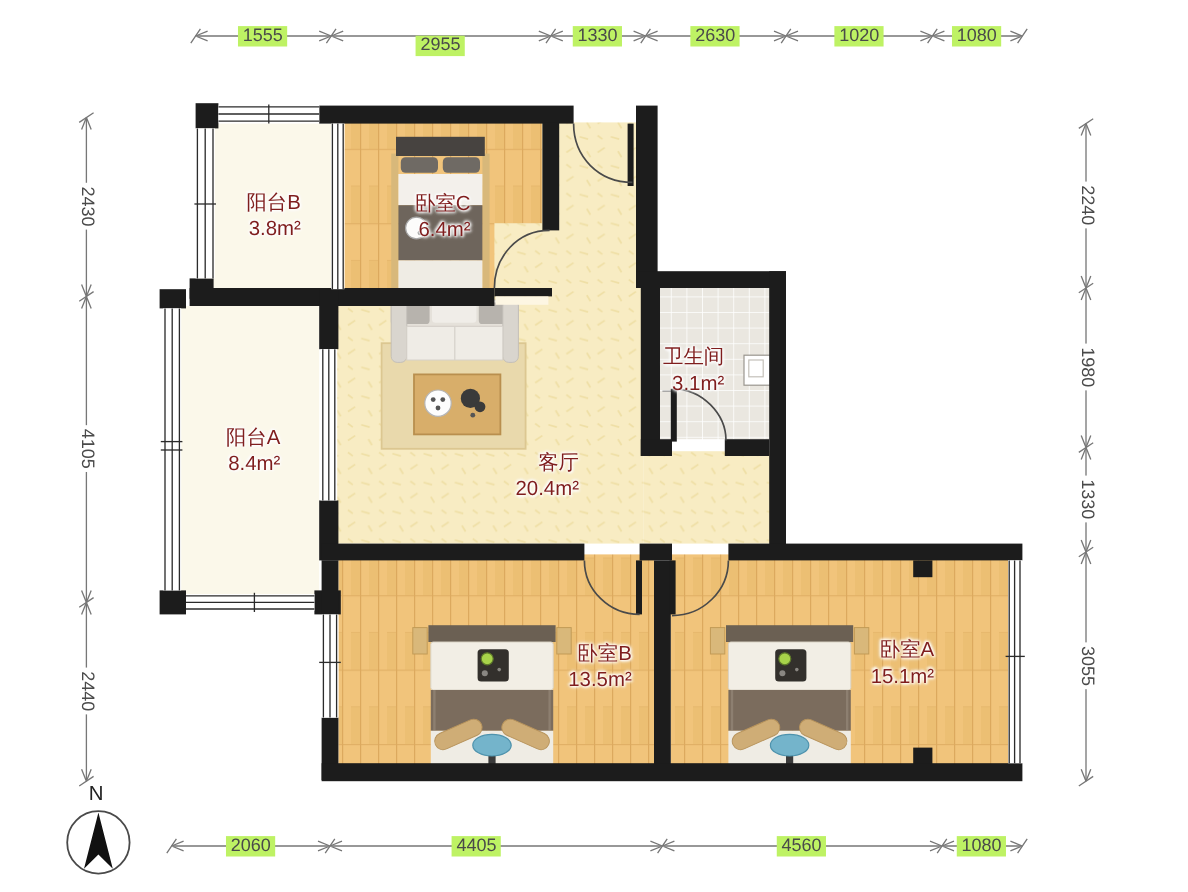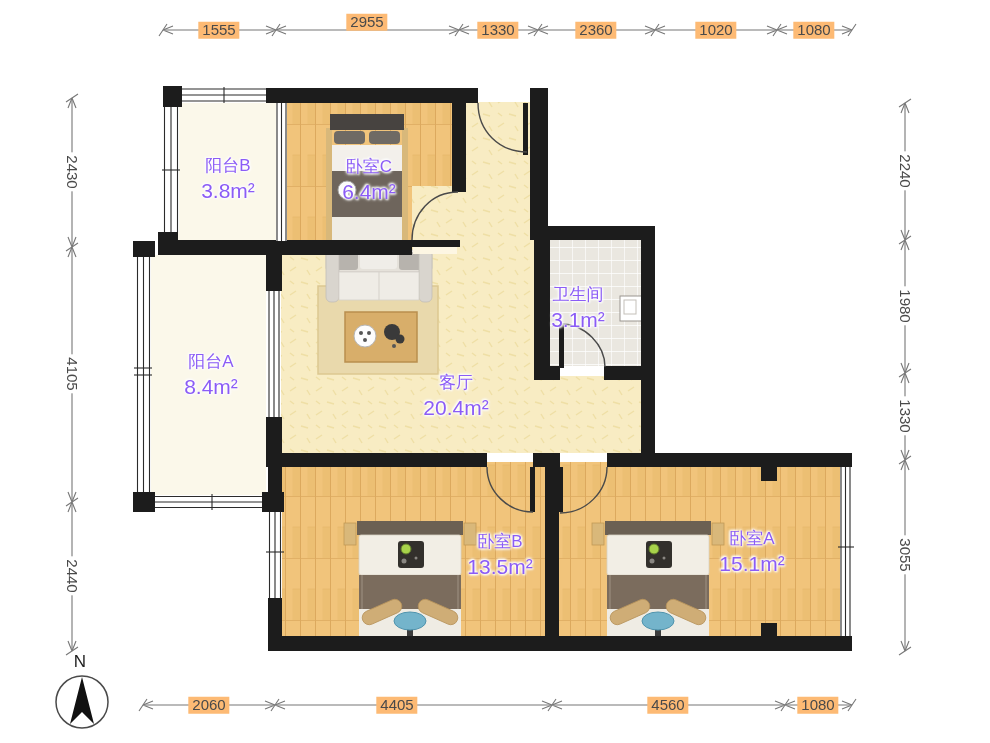--- a/index.html
+++ b/index.html
@@ -1,24 +1,24 @@
 <!DOCTYPE html>
 <html><head>
 <meta charset="utf-8">
 <style>
   html,body{margin:0;padding:0;background:#fff;}
   #stage{position:relative;width:990px;height:743px;background:#ffffff;overflow:hidden;
          font-family:"Liberation Sans",sans-serif;}
   #plan-svg{position:absolute;left:0;top:0;}
-  .room-label{position:absolute;transform:translate(-50%,-50%);text-align:center;
-      font-size:17px;color:#8b5cf6;line-height:1.3;white-space:nowrap;
+  .room-label{position:absolute;transform:translate(-50%,-50%);text-align:right;
+      font-size:17px;color:#7f1d1d;line-height:1.3;white-space:nowrap;
       text-shadow:0 0 3px #fff,0 0 3px #fff,0 0 4px #fff,1px 1px 2px #fff,-1px -1px 2px #fff;}
-  .room-label .ra{font-size:21px;}
+  .room-label .ra{font-size:17px;}
   .dim{position:absolute;transform:translate(-50%,-50%);font-size:15px;color:#4a4a4a;
-      background:#fdba74;padding:0 4px;white-space:nowrap;line-height:1.1;}
+      background:#bef264;padding:0 4px;white-space:nowrap;line-height:1.1;}
   .dim-v{transform:translate(-50%,-50%) rotate(90deg);background:#fff;padding:0 3px;}
   .north-n{position:absolute;transform:translate(-50%,-50%);font-size:17px;color:#222;}
 </style>
 </head>
 <body>
 
 <div id="stage">
 
 <svg id="plan-svg" width="990" height="743" viewBox="0 0 990 743">
   <defs>
@@ -262,23 +262,23 @@
 <div class="room-label" style="left:500px;top:556px">
   <div class="rn">卧室B</div>
   <div class="ra">13.5m²</div>
 </div>
 <div class="room-label" style="left:752px;top:553px">
   <div class="rn">卧室A</div>
   <div class="ra">15.1m²</div>
 </div>
 
 <div class="dim" style="left:219px;top:30px">1555</div>
-<div class="dim" style="left:367px;top:22px">2955</div>
+<div class="dim" style="left:367px;top:38px">2955</div>
 <div class="dim" style="left:498px;top:30px">1330</div>
-<div class="dim" style="left:596px;top:30px">2360</div>
+<div class="dim" style="left:596px;top:30px">2630</div>
 <div class="dim" style="left:716px;top:30px">1020</div>
 <div class="dim" style="left:814px;top:30px">1080</div>
 
 <div class="dim dim-v" style="left:72px;top:172px">2430</div>
 <div class="dim dim-v" style="left:72px;top:374px">4105</div>
 <div class="dim dim-v" style="left:72px;top:576px">2440</div>
 
 <div class="dim dim-v" style="left:905px;top:171px">2240</div>
 <div class="dim dim-v" style="left:905px;top:306px">1980</div>
 <div class="dim dim-v" style="left:905px;top:416px">1330</div>

